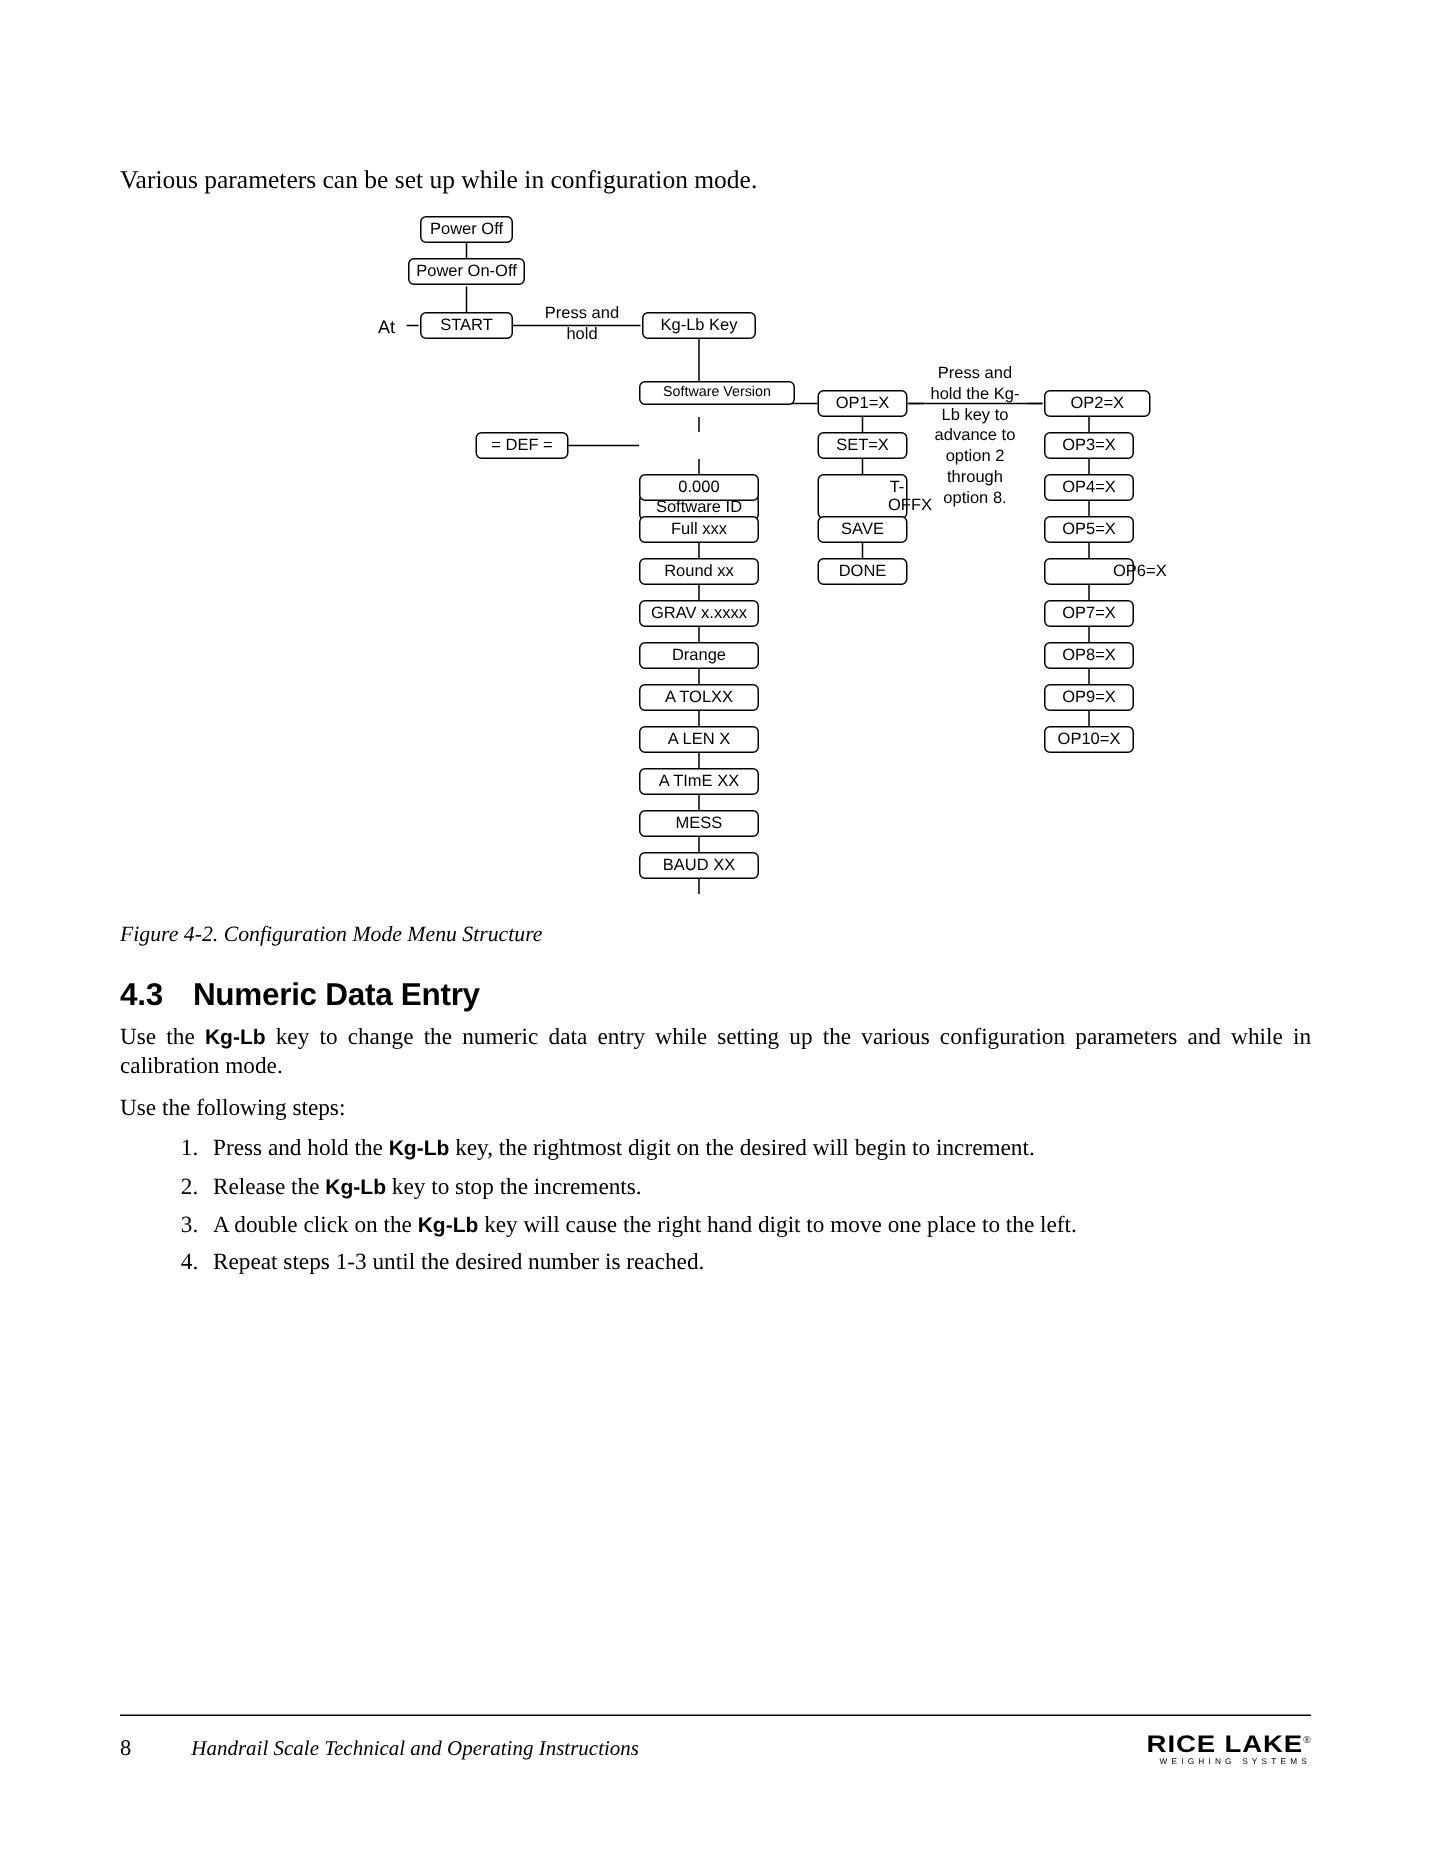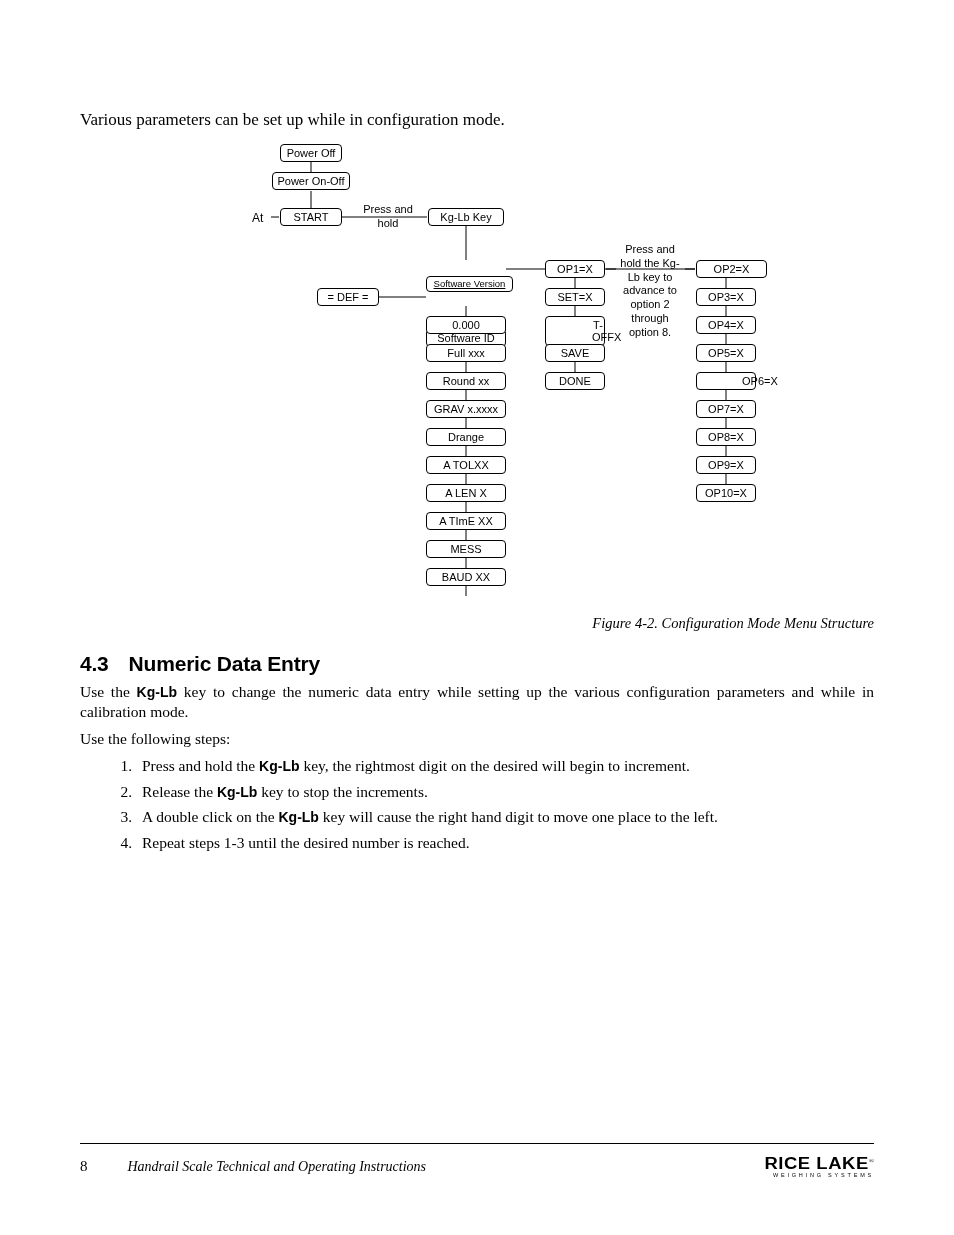--- a/index.html
+++ b/index.html
@@ -29,21 +29,21 @@
     font-family: Arial, Helvetica, sans-serif;
     font-size: 11px;
     text-align: center;
     line-height: 1.25;
     white-space: nowrap;
   }
   .at { font-size: 12px; }
   svg.lines { position: absolute; left: 0; top: 0; width: 794px; height: 465px; }
   svg.lines line { stroke: #000; stroke-width: 1; }
   .caption {
-    text-align: right;
+    text-align: left;
     font-style: italic;
     font-size: 14.5px;
     margin: 6px 0 20px 0;
   }
   h2.section {
     font-family: Arial, Helvetica, sans-serif;
     font-weight: 900;
     font-size: 21px;
     letter-spacing: -0.2px;
     margin-bottom: 6px;
@@ -142,21 +142,21 @@
   <div class="dbox" style="left:192px; top:30px; width:78px;">Power On-Off</div>
   <div class="dbox" style="left:200px; top:66px; width:62px;">START</div>
   <div class="dbox" style="left:348px; top:66px; width:76px;">Kg-Lb Key</div>
 
   <div class="dtext at" style="left:172px; top:69px;">At</div>
   <div class="dtext" style="left:278px; top:61px; width:60px; white-space:normal;">Press and
 hold</div>
 
   <div class="dbox" style="left:237px; top:146px; width:62px;">= DEF =</div>
 
-  <div class="dbox" style="left:346px; top:134px; width:87px; font-size:9.5px;text-decoration:underline;">Software Version</div>
+  <div class="dbox" style="left:346px; top:112px; width:104px; font-size:9.5px;">Software Version</div>
   <div class="dbox" style="left:346px; top:146px; width:80px;margin-top:41px;">Software ID</div>
   <div class="dbox" style="left:346px; top:174px; width:80px;">0.000</div>
   <div class="dbox" style="left:346px; top:202px; width:80px;">Full xxx</div>
   <div class="dbox" style="left:346px; top:230px; width:80px;">Round xx</div>
   <div class="dbox" style="left:346px; top:258px; width:80px;">GRAV  x.xxxx</div>
   <div class="dbox" style="left:346px; top:286px; width:80px;">Drange</div>
   <div class="dbox" style="left:346px; top:314px; width:80px;">A TOLXX</div>
   <div class="dbox" style="left:346px; top:342px; width:80px;">A LEN X</div>
   <div class="dbox" style="left:346px; top:370px; width:80px;">A TImE XX</div>
   <div class="dbox" style="left:346px; top:398px; width:80px;">MESS</div>

